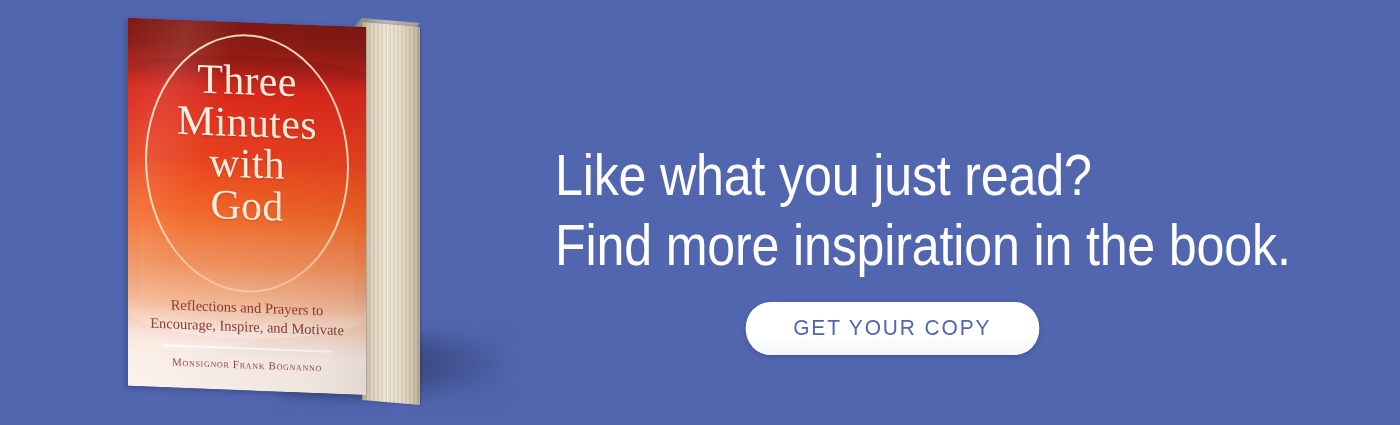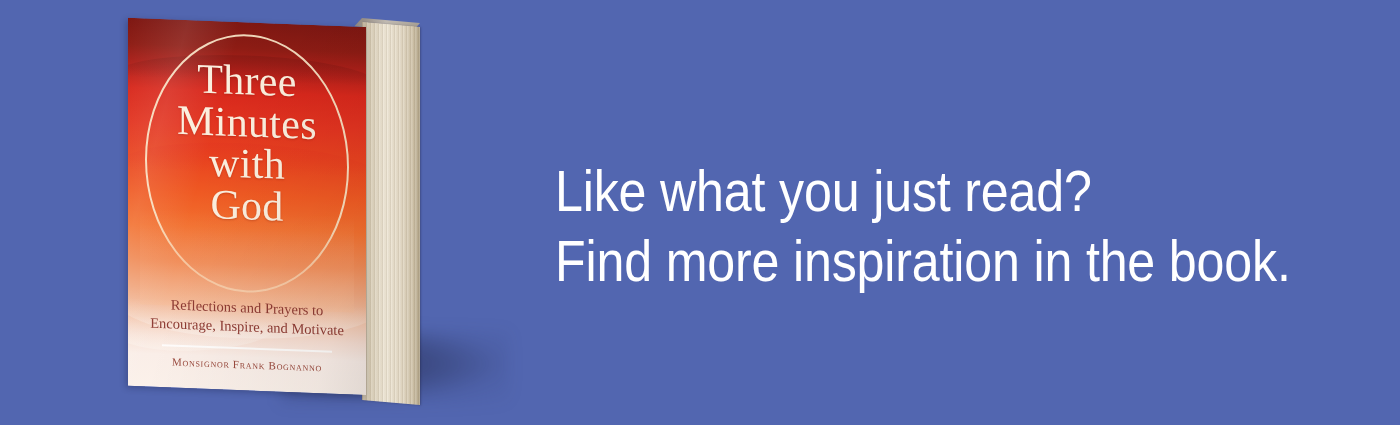--- a/index.html
+++ b/index.html
@@ -238,21 +238,21 @@
       rgba(255,255,255,0.00) 34%,
       rgba(0,0,0,0.05) 85%,
       rgba(0,0,0,0.10) 100%);
     pointer-events: none;
   }
 
   
   .copy {
     position: absolute;
     left: 555px;
-    top: 156px;
+    top: 140px;
     width: 800px;
   }
 
   .headline {
     color: #ffffff;
     font-family: "Liberation Sans", sans-serif;
     font-weight: 300;
     font-size: 57px;
     line-height: 70px;
     letter-spacing: -0.2px;
@@ -325,15 +325,18 @@
 
       <div class="cover-sheen"></div>
     </div>
   </div>
 
   <div class="copy">
 
     <div class="headline">Like what you just read?</div>
     <div class="headline">Find more inspiration in the book.</div>
 
+    <div class="cta-row">
+      <button class="cta-button" type="button">GET YOUR COPY</button>
+    </div>
   </div>
 
 </div>
 
 </body></html>

